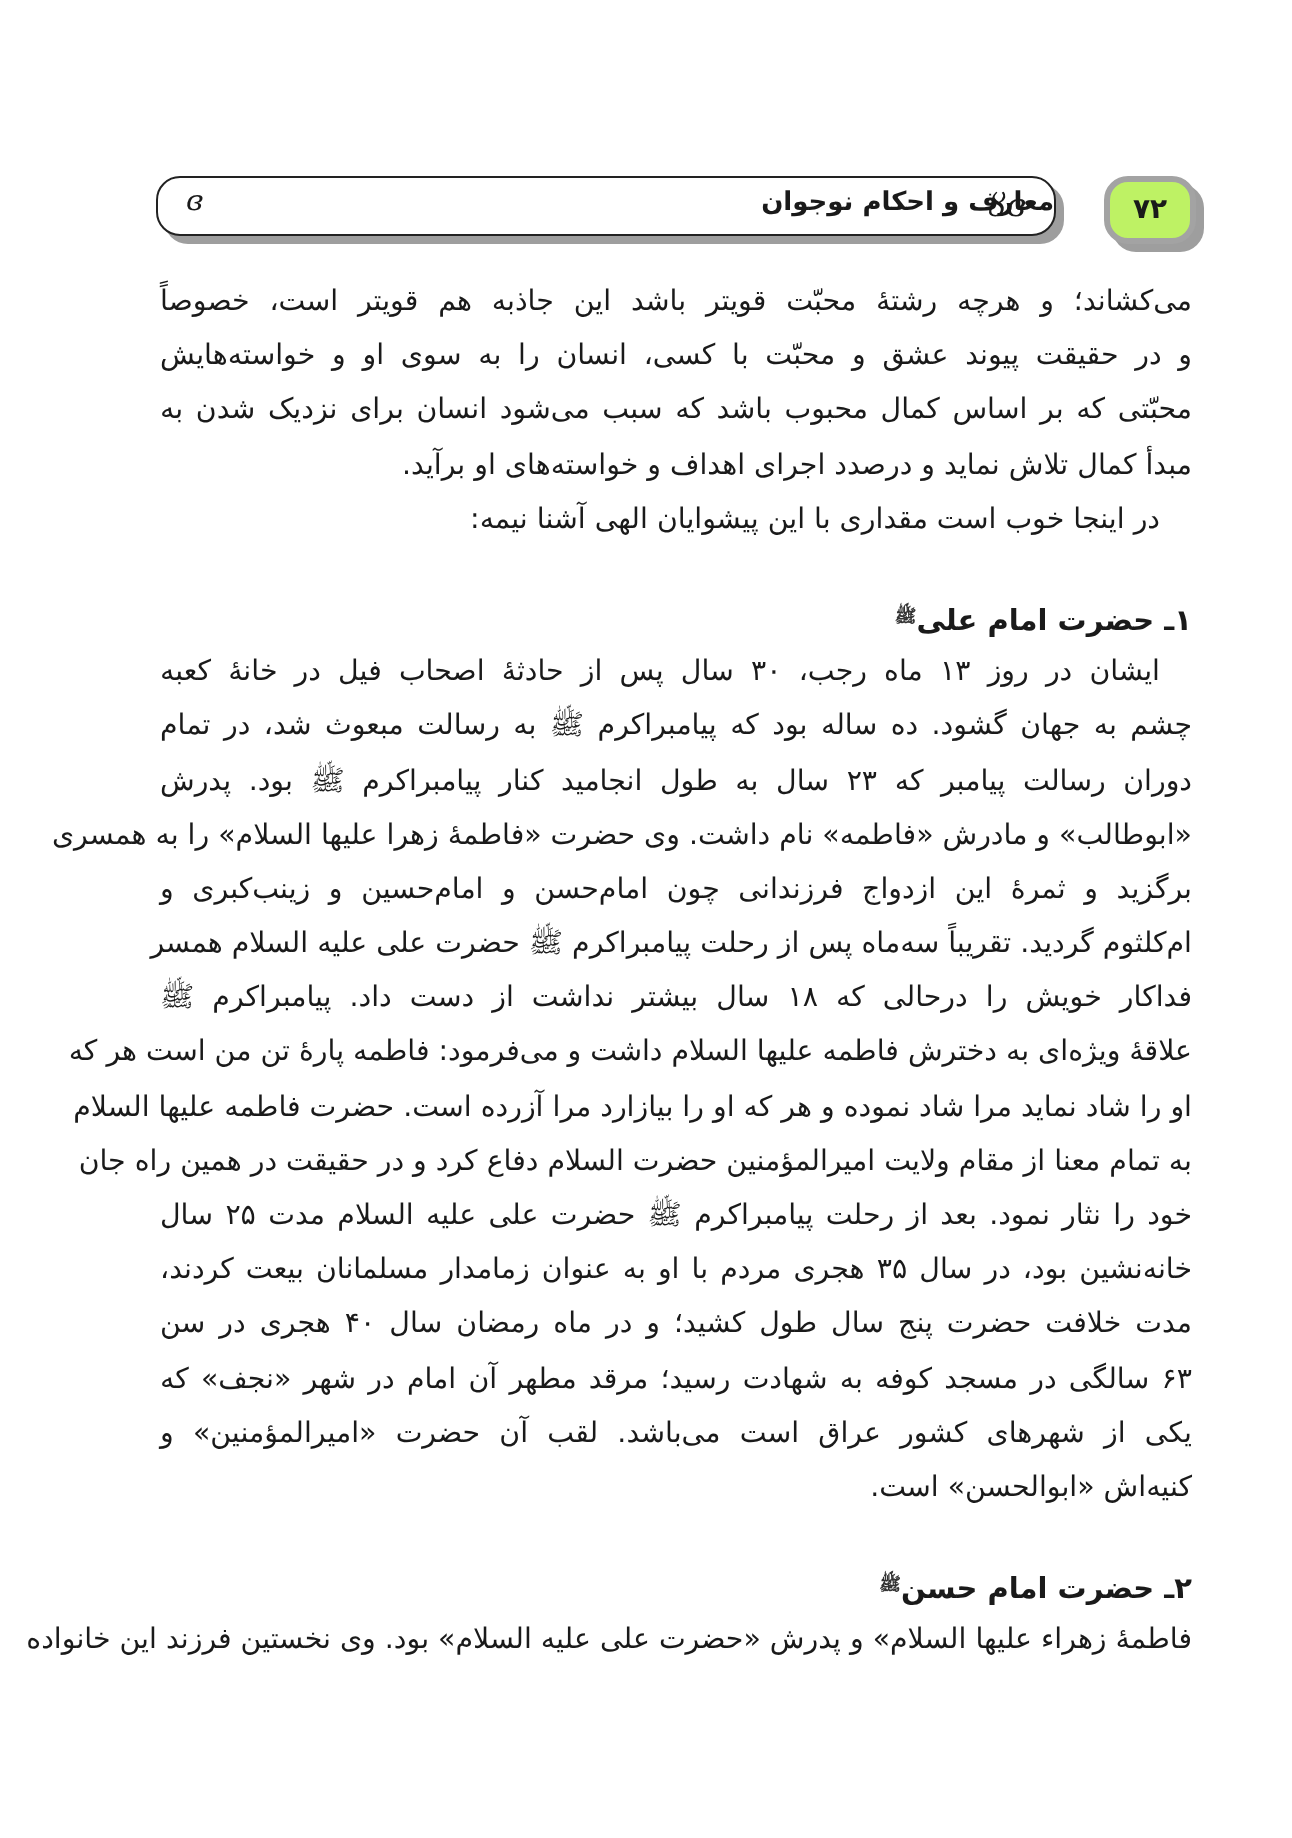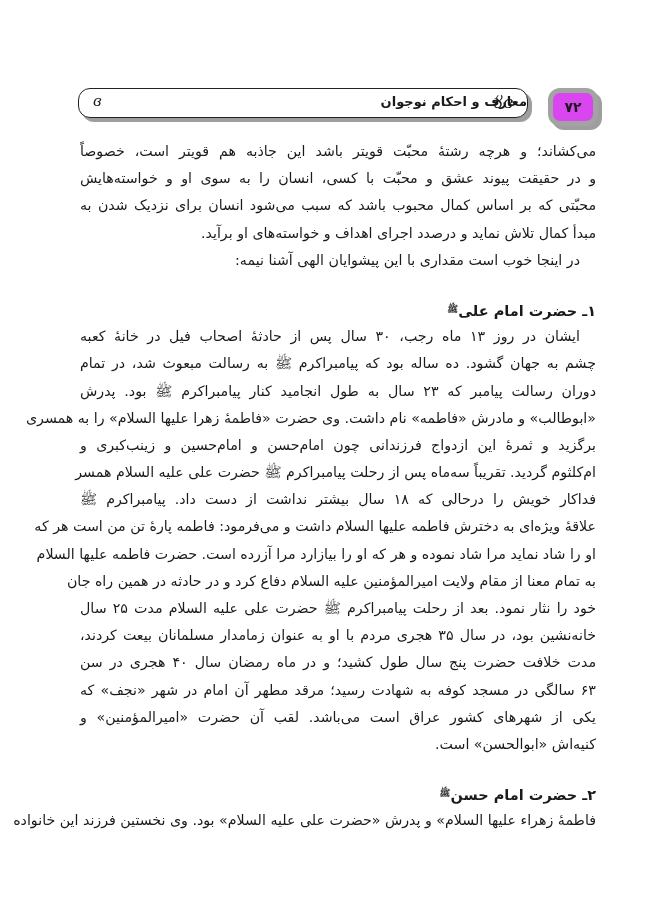--- a/index.html
+++ b/index.html
@@ -40,23 +40,23 @@
       border-radius: 12px;
       background: #fff;
       box-shadow: 4px 4px 0 #9e9e9e;
     }
     .page-num-box {
       position: absolute;
       right: 0;
       top: 0;
       width: 40px;
       height: 28px;
-      border: 5px solid #a3a3a3;
+      border: 3px solid #a3a3a3;
       border-radius: 12px;
-      background: #d946ef;
+      background: #bef264;
       box-shadow: 4px 4px 0 #9e9e9e;
       display: flex;
       align-items: center;
       justify-content: center;
       font-weight: bold;
       font-size: 14px;
     }
     .title-text {
       position: absolute;
       left: 0; right: 0;
@@ -148,21 +148,21 @@
     <span class="heading"><span>۱ـ حضرت امام علی</span><span class="hon">ﷺ</span></span>
     <span class="line indent">ایشان در روز ۱۳ ماه رجب، ۳۰ سال پس از حادثهٔ اصحاب فیل در خانهٔ کعبه</span>
     <span class="line">چشم به جهان گشود. ده ساله بود که پیامبراکرم ﷺ به رسالت مبعوث شد، در تمام</span>
     <span class="line">دوران رسالت پیامبر که ۲۳ سال به طول انجامید کنار پیامبراکرم ﷺ بود. پدرش</span>
     <span class="line">«ابوطالب» و مادرش «فاطمه» نام داشت. وی حضرت «فاطمهٔ زهرا عليها السلام» را به همسری</span>
     <span class="line">برگزید و ثمرهٔ این ازدواج فرزندانی چون امام‌حسن و امام‌حسین و زینب‌کبری و</span>
     <span class="line">ام‌کلثوم گردید. تقریباً سه‌ماه پس از رحلت پیامبراکرم ﷺ حضرت علی عليه السلام همسر</span>
     <span class="line">فداکار خویش را درحالی که ۱۸ سال بیشتر نداشت از دست داد. پیامبراکرم ﷺ</span>
     <span class="line">علاقهٔ ویژه‌ای به دخترش فاطمه عليها السلام داشت و می‌فرمود: فاطمه پارهٔ تن من است هر که</span>
     <span class="line">او را شاد نماید مرا شاد نموده و هر که او را بیازارد مرا آزرده است. حضرت فاطمه عليها السلام</span>
-    <span class="line">به تمام معنا از مقام ولایت امیرالمؤمنین عليه السلام دفاع کرد و در حادثه در همین راه جان</span>
+    <span class="line">به تمام معنا از مقام ولایت امیرالمؤمنین حضرت السلام دفاع کرد و در حقیقت در همین راه جان</span>
     <span class="line">خود را نثار نمود. بعد از رحلت پیامبراکرم ﷺ حضرت علی عليه السلام مدت ۲۵ سال</span>
     <span class="line">خانه‌نشین بود، در سال ۳۵ هجری مردم با او به عنوان زمامدار مسلمانان بیعت کردند،</span>
     <span class="line">مدت خلافت حضرت پنج سال طول کشید؛ و در ماه رمضان سال ۴۰ هجری در سن</span>
     <span class="line">۶۳ سالگی در مسجد کوفه به شهادت رسید؛ مرقد مطهر آن امام در شهر «نجف» که</span>
     <span class="line">یکی از شهرهای کشور عراق است می‌باشد. لقب آن حضرت «امیرالمؤمنین» و</span>
     <span class="line last">کنیه‌اش «ابوالحسن» است.</span>
 
     <div class="gap"></div>
 
     <span class="heading"><span>۲ـ حضرت امام حسن</span><span class="hon">ﷺ</span></span>

